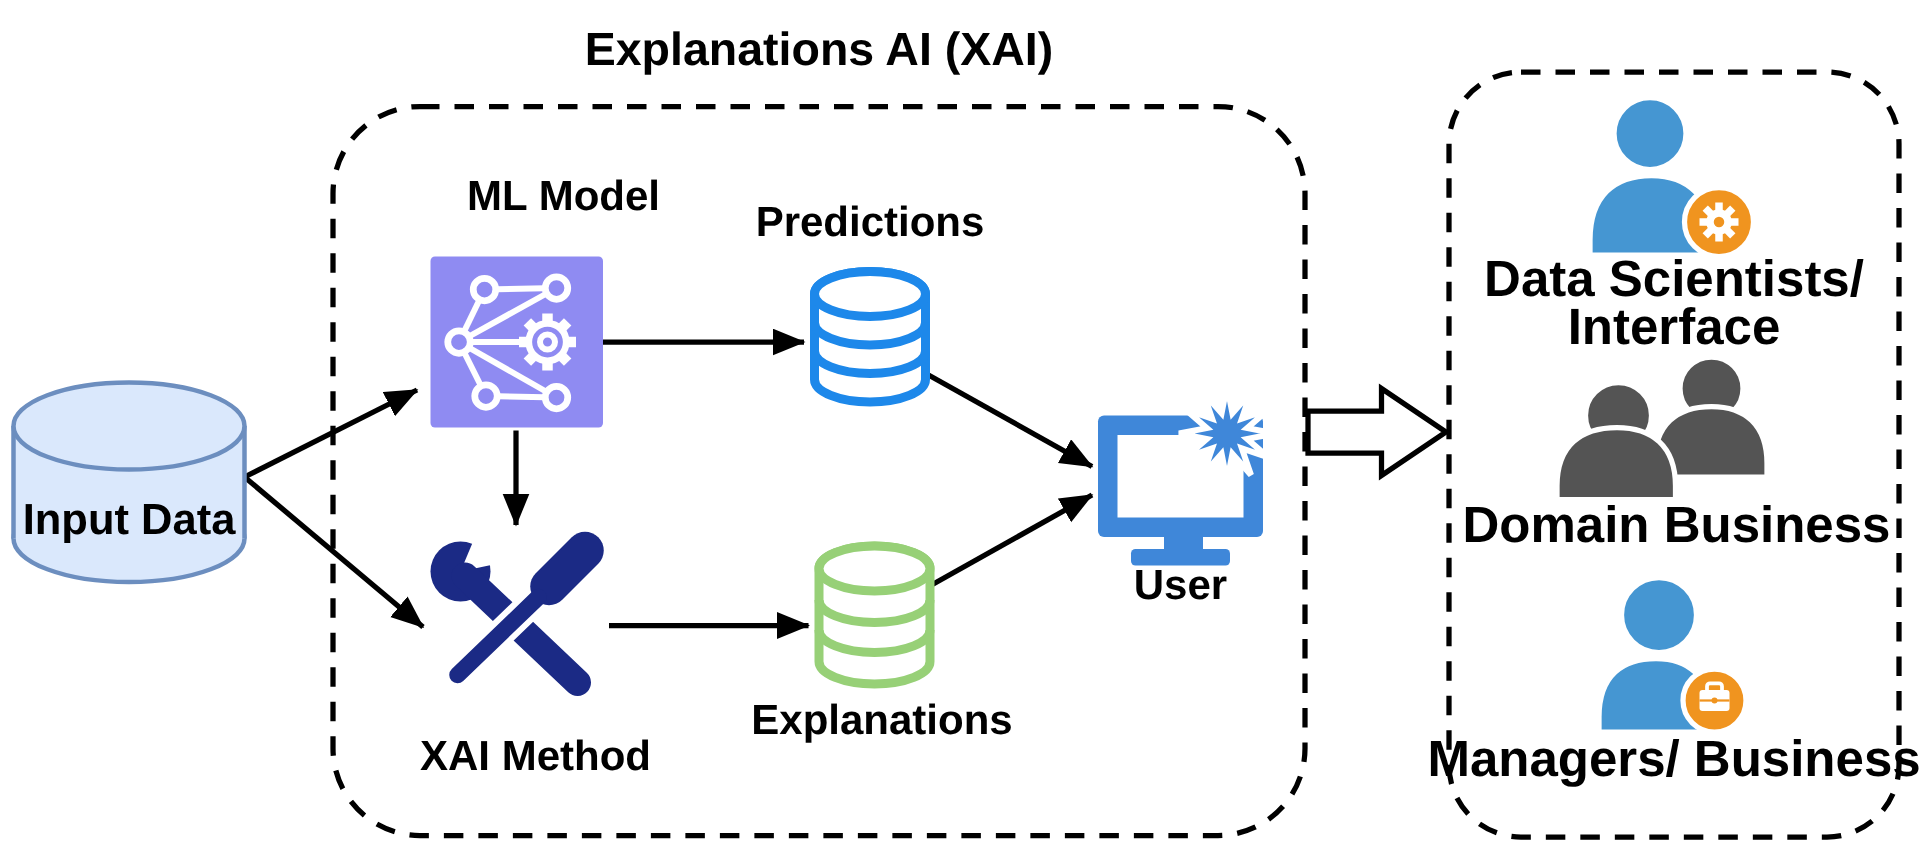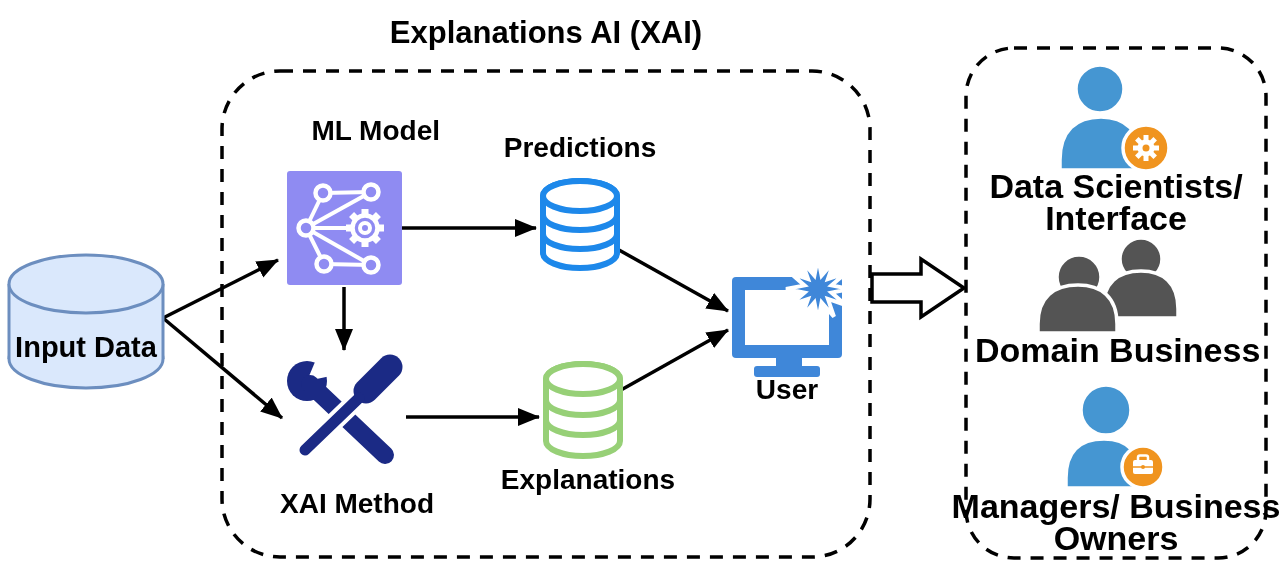--- a/index.html
+++ b/index.html
@@ -163,16 +163,15 @@
     <div>User</div>
   </div>
 
   <div class="lbl stk-lbl center" style="left:975px;top:170px;width:282px;">
     <div>Data Scientists/</div>
     <div>Interface</div>
   </div>
   <div class="lbl stk-lbl" style="left:975px;top:334px;width:282px;">Domain Business</div>
   <div class="lbl stk-lbl center" style="left:966px;top:490px;width:300px;">
     <div>Managers/ Business</div>
-    <div>Owners</div>
   </div>
 
 </div>
 
 </body></html>

